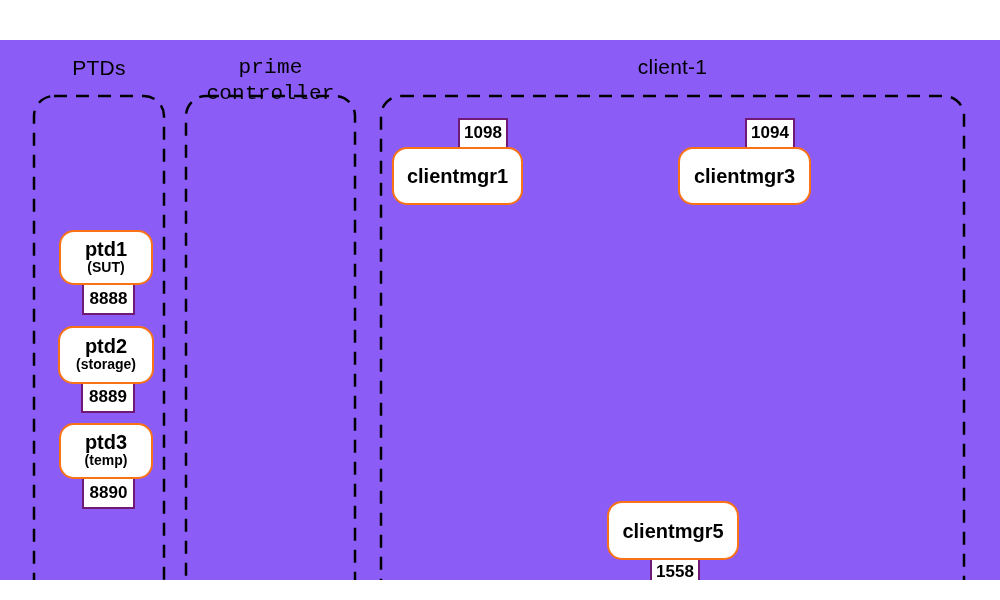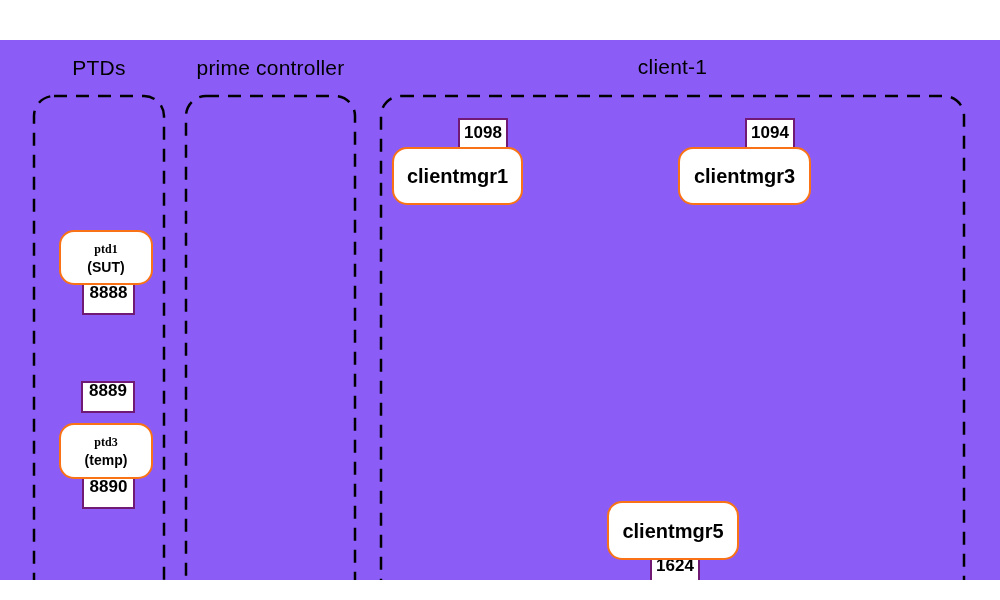--- a/index.html
+++ b/index.html
@@ -47,25 +47,24 @@
     justify-content: center;
     z-index: 2;
   }
   .node-box .node-label {
     font-size: 20px;
     font-weight: bold;
     line-height: 22px;
     white-space: nowrap;
   }
   .node-box .ptd-name {
-    font-size: 12px;
+    font-size: 20px;
     font-weight: bold;
     line-height: 19px;
     white-space: nowrap;
-    font-family: Liberation Serif, serif;
   }
   .node-box .ptd-role {
     font-size: 14px;
     font-weight: bold;
     line-height: 17px;
     white-space: nowrap;
   }
   .port-tab {
     position: absolute;
     background: #ffffff;
@@ -79,48 +78,52 @@
     z-index: 1;
   }
   .port-tab.tab-top {
     
     align-items: flex-start;
     padding-top: 3px;
   }
   .port-tab.tab-bottom {
     
     align-items: flex-end;
-    padding-bottom: 10px;
+    padding-bottom: 4px;
   }
 </style>
 </head>
 <body>
 
 <div class="canvas">
 
   <svg class="svg-layer" viewBox="0 0 1000 600" xmlns="http://www.w3.org/2000/svg">
     <rect x="34" y="56" width="130" height="523" rx="20" ry="20" fill="none" stroke="#000000" stroke-width="2.5" stroke-dasharray="13 9"></rect>
     <rect x="186" y="56" width="169" height="523" rx="20" ry="20" fill="none" stroke="#000000" stroke-width="2.5" stroke-dasharray="13 9"></rect>
     <rect x="381" y="56" width="583" height="524" rx="20" ry="20" fill="none" stroke="#000000" stroke-width="2.5" stroke-dasharray="13 9"></rect>
   </svg>
 
   <div class="group-title" style="left:34px; top:15px; width:130px;">PTDs</div>
-  <div class="group-title" style="left:186px; top:15px; width:169px;">prime controller</div>
+  <div class="group-title" style="left:186px; top:15px; width:169px;font-family:Liberation Mono, monospace;">prime controller</div>
   <div class="group-title" style="left:381px; top:14px; width:583px;">client-1</div>
 
   <div class="node" style="left:59px; top:190px; width:94px; height:85px;">
     <div class="port-tab tab-bottom" style="left:23px; top:52px; width:53px; height:33px;">8888</div>
     <div class="node-box" style="left:0; top:0; width:94px; height:55px;">
       <span class="ptd-name">ptd1</span>
       <span class="ptd-role">(SUT)</span>
     </div>
   </div>
 
   <div class="node" style="left:58px; top:286px; width:96px; height:87px;">
     <div class="port-tab tab-bottom" style="left:23px; top:55px; width:54px; height:32px;">8889</div>
+    <div class="node-box" style="left:0; top:0; width:96px; height:58px;">
+      <span class="ptd-name">ptd2</span>
+      <span class="ptd-role">(storage)</span>
+    </div>
   </div>
 
   <div class="node" style="left:59px; top:383px; width:94px; height:86px;">
     <div class="port-tab tab-bottom" style="left:23px; top:53px; width:53px; height:33px;">8890</div>
     <div class="node-box" style="left:0; top:0; width:94px; height:56px;">
       <span class="ptd-name">ptd3</span>
       <span class="ptd-role">(temp)</span>
     </div>
   </div>
 
@@ -134,19 +137,19 @@
 
   <div class="node" style="left:678px; top:78px; width:133px; height:87px;">
     <div class="port-tab tab-top" style="left:67px; top:0; width:50px; height:33px;">1094</div>
     <div class="node-box" style="left:0; top:29px; width:133px; height:58px;">
       <span class="node-label">clientmgr3</span>
     </div>
   </div>
 
 
   <div class="node" style="left:607px; top:461px; width:132px; height:87px;">
-    <div class="port-tab tab-bottom" style="left:43px; top:56px; width:50px; height:31px;">1624</div>
+    <div class="port-tab tab-bottom" style="left:43px; top:56px; width:50px; height:31px;">1558</div>
     <div class="node-box" style="left:0; top:0; width:132px; height:59px;">
       <span class="node-label">clientmgr5</span>
     </div>
   </div>
 
 </div>
 
 </body></html>

